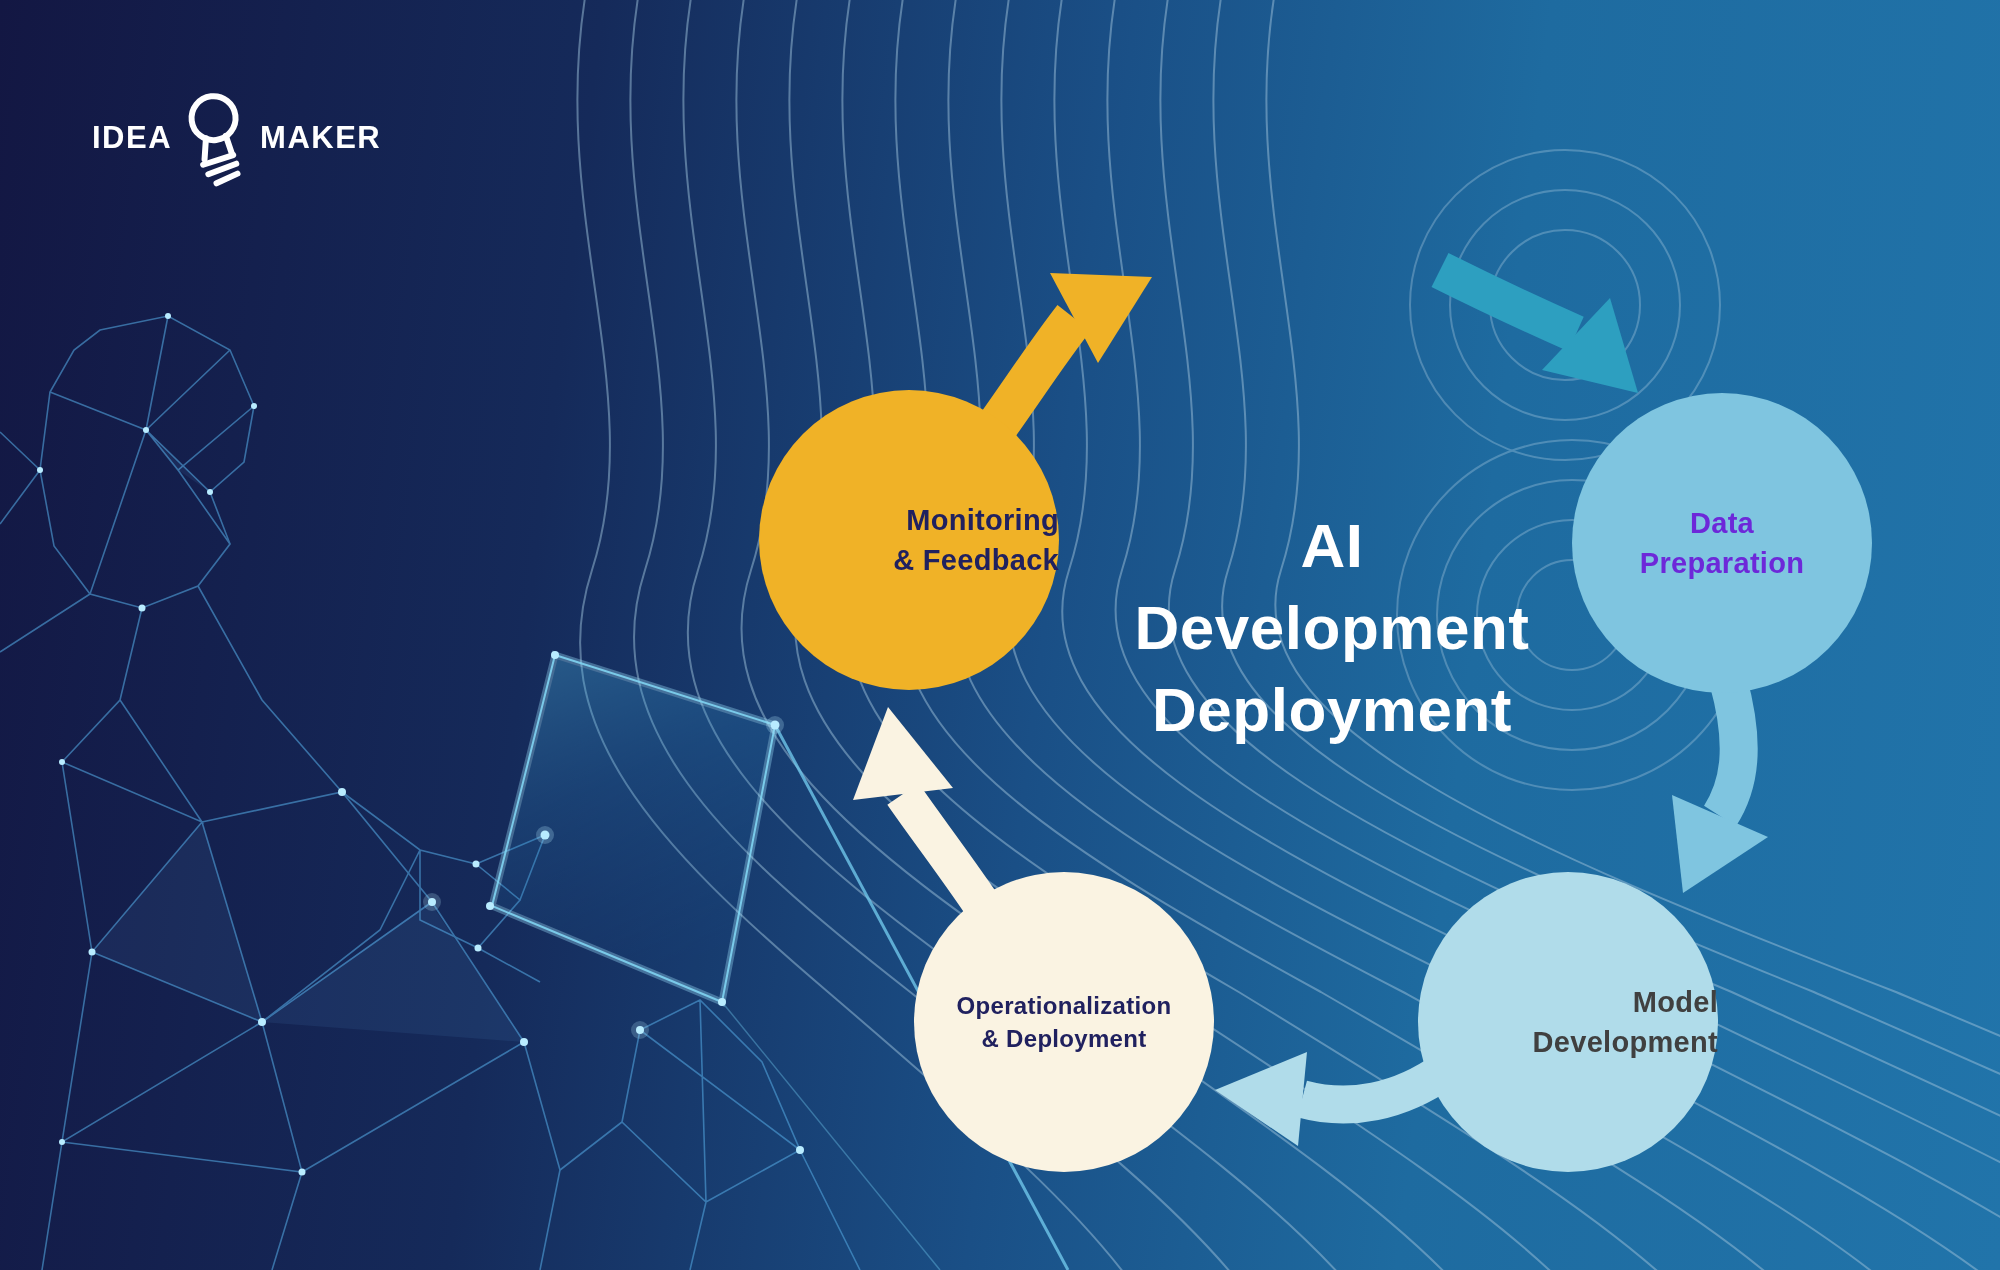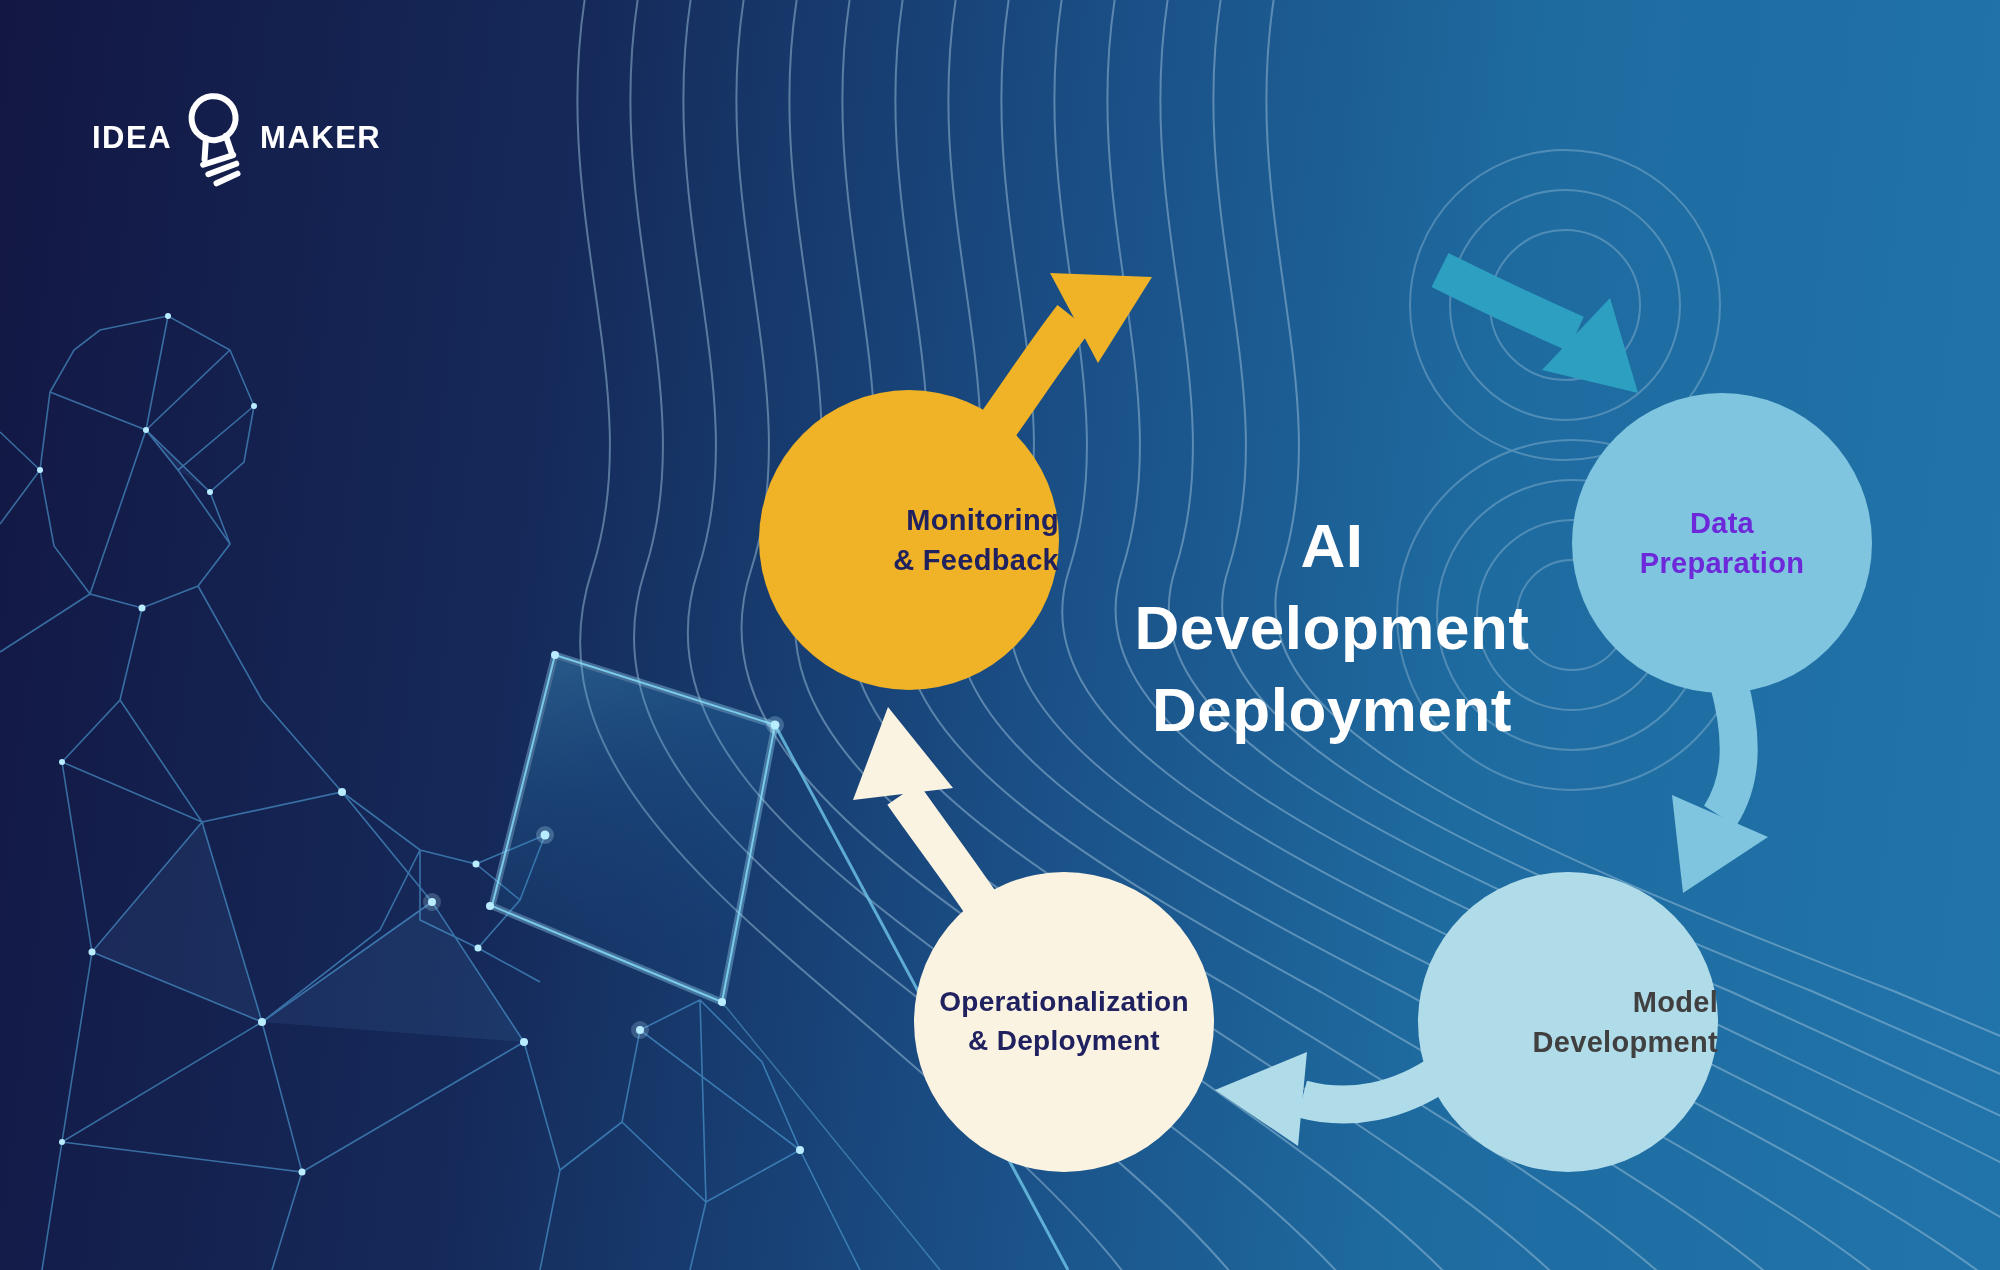--- a/index.html
+++ b/index.html
@@ -7,21 +7,21 @@
     position:relative;width:2000px;height:1270px;overflow:hidden;
     background:linear-gradient(97deg,#131743 0%,#152a5a 28%,#1a4f86 52%,#1e6ba0 72%,#2174aa 100%);
     font-family:"Liberation Sans",sans-serif;
   }
   #decor-svg{position:absolute;left:0;top:0;width:2000px;height:1270px;}
   .stage-circle{
     position:absolute;width:300px;height:300px;border-radius:50%;
     display:flex;flex-direction:column;align-items:center;justify-content:center;
     text-align:center;font-weight:700;font-size:29px;line-height:1.38;letter-spacing:.3px;
   }
-  .stage-circle.small-text{font-size:28px;}
+  .stage-circle.small-text{font-size:24px;}
   #diagram-title{
     position:absolute;left:1332px;top:505px;transform:translateX(-50%);
     text-align:center;font-weight:800;font-size:62px;line-height:1.32;
     color:#ffffff;letter-spacing:.5px;white-space:nowrap;
   }
   #diagram-title span{display:block;}
   #logo{
     position:absolute;left:92px;top:84px;height:108px;
     display:flex;align-items:center;color:#fff;
   }

